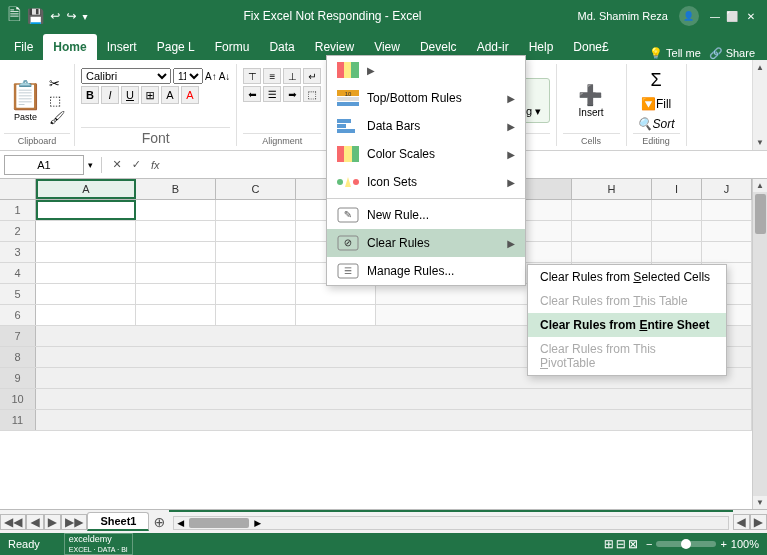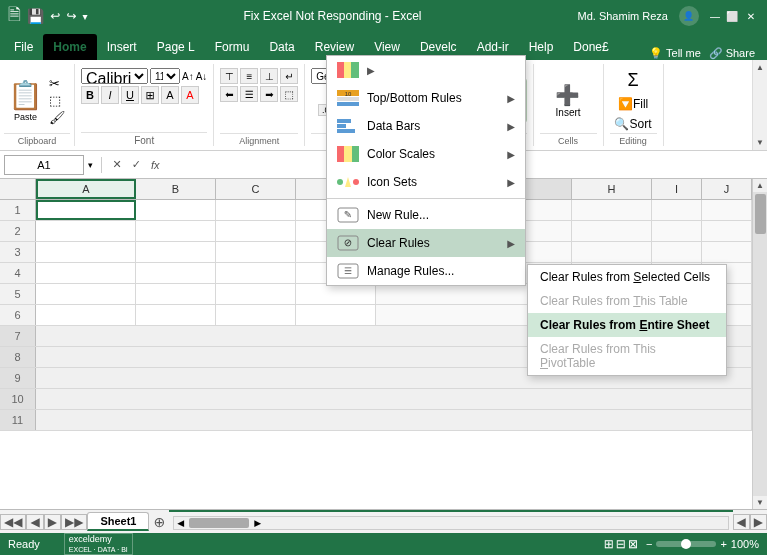--- a/index.html
+++ b/index.html
@@ -33,21 +33,21 @@
       padding: 4px 10px;
       font-size: 12px;
       color: #fff;
       cursor: pointer;
       border-radius: 3px 3px 0 0;
       height: 26px;
       display: flex;
       align-items: center;
     }
     .ribbon-tab.active {
-      background: #000000;
+      background: #ffffff;
       color: #217346;
       font-weight: 600;
     }
 
     
     .ribbon {
       background: #fff;
       border-bottom: 1px solid #d0d0d0;
       display: flex;
       align-items: stretch;
@@ -312,39 +312,39 @@
             <span style="font-size:13px;cursor:pointer;">⬚</span>
             <span style="font-size:13px;cursor:pointer;">🖌</span>
           </div>
         </div>
         <div class="ribbon-group-label" style="font-size:9px;color:#666;text-align:center;border-top:1px solid #e0e0e0;padding-top:2px;">Clipboard</div>
       </div>
 
       <div style="display:flex;flex-direction:column;padding:4px 6px 0 6px;border-right:1px solid #e0e0e0;min-width:120px;">
         <div style="flex:1;">
           <div style="display:flex;align-items:center;gap:2px;margin-bottom:2px;">
-            <select style="font-size:16px;width:67px;height:16px;">
+            <select style="font-size:11px;width:90px;height:16px;">
               <option>Calibri</option>
             </select>
             <select style="font-size:10px;width:30px;height:16px;">
               <option>11</option>
             </select>
             <span style="font-size:10px;cursor:pointer;">A↑</span>
             <span style="font-size:10px;cursor:pointer;">A↓</span>
           </div>
           <div style="display:flex;align-items:center;gap:2px;">
             <button style="font-weight:bold;font-size:11px;width:18px;height:18px;cursor:pointer;border:1px solid #ccc;background:#f0f0f0;">B</button>
             <button style="font-style:italic;font-size:11px;width:18px;height:18px;cursor:pointer;border:1px solid #ccc;background:#f0f0f0;">I</button>
             <button style="text-decoration:underline;font-size:11px;width:18px;height:18px;cursor:pointer;border:1px solid #ccc;background:#f0f0f0;">U</button>
             <button style="font-size:11px;width:18px;height:18px;cursor:pointer;border:1px solid #ccc;background:#f0f0f0;">⊞</button>
             <button style="font-size:11px;width:18px;height:18px;cursor:pointer;border:1px solid #ccc;background:#f0f0f0;">A</button>
             <button style="font-size:11px;width:18px;height:18px;cursor:pointer;border:1px solid #ccc;background:#f0f0f0;color:red;">A</button>
           </div>
         </div>
-        <div class="ribbon-group-label" style="font-size:10px;color:#666;text-align:center;border-top:1px solid #e0e0e0;padding-top:2px;">Font</div>
+        <div class="ribbon-group-label" style="font-size:14px;color:#666;text-align:center;border-top:1px solid #e0e0e0;padding-top:2px;">Font</div>
       </div>
 
       <div style="display:flex;flex-direction:column;padding:4px 6px 0 6px;border-right:1px solid #e0e0e0;min-width:90px;">
         <div style="flex:1; display:flex;flex-direction:column;gap:2px;">
           <div style="display:flex;gap:2px;">
             <button style="font-size:10px;width:18px;height:16px;cursor:pointer;border:1px solid #ccc;background:#f0f0f0;">⊤</button>
             <button style="font-size:10px;width:18px;height:16px;cursor:pointer;border:1px solid #ccc;background:#f0f0f0;">≡</button>
             <button style="font-size:10px;width:18px;height:16px;cursor:pointer;border:1px solid #ccc;background:#f0f0f0;">⊥</button>
             <button style="font-size:10px;width:18px;height:16px;cursor:pointer;border:1px solid #ccc;background:#f0f0f0;">↵</button>
           </div>
@@ -401,21 +401,21 @@
       </div>
 
       <div style="display:flex;flex-direction:column;padding:4px 6px 0 6px;border-right:1px solid #e0e0e0;min-width:60px;align-items:center;">
         <div style="flex:1; display:flex; flex-direction:column; align-items:center; justify-content:center; gap:2px;">
           <div style="display:flex;flex-direction:column;align-items:center;cursor:pointer;padding:2px;border-radius:3px;">
             <span style="font-size:18px;">Σ</span>
           </div>
           <div style="display:flex;flex-direction:column;align-items:center;cursor:pointer;padding:2px;border-radius:3px;">
             <span style="font-size:12px;">🔽Fill</span>
           </div>
-          <div style="display:flex;flex-direction:column;align-items:center;cursor:pointer;padding:2px;border-radius:3px;">
+          <div style="display:flex;flex-direction:column;align-items:center;cursor:pointer;padding:2px;border-radius:3px;font-style:italic;">
             <span style="font-size:12px;">🔍Sort</span>
           </div>
         </div>
         <div class="ribbon-group-label" style="font-size:9px;color:#666;text-align:center;border-top:1px solid #e0e0e0;padding-top:2px;width:100%;">Editing</div>
       </div>
     </div>
 
     <div class="ribbon-scroll">
       <span class="scroll-arrow">▲</span>
       <div style="flex:1;"></div>

